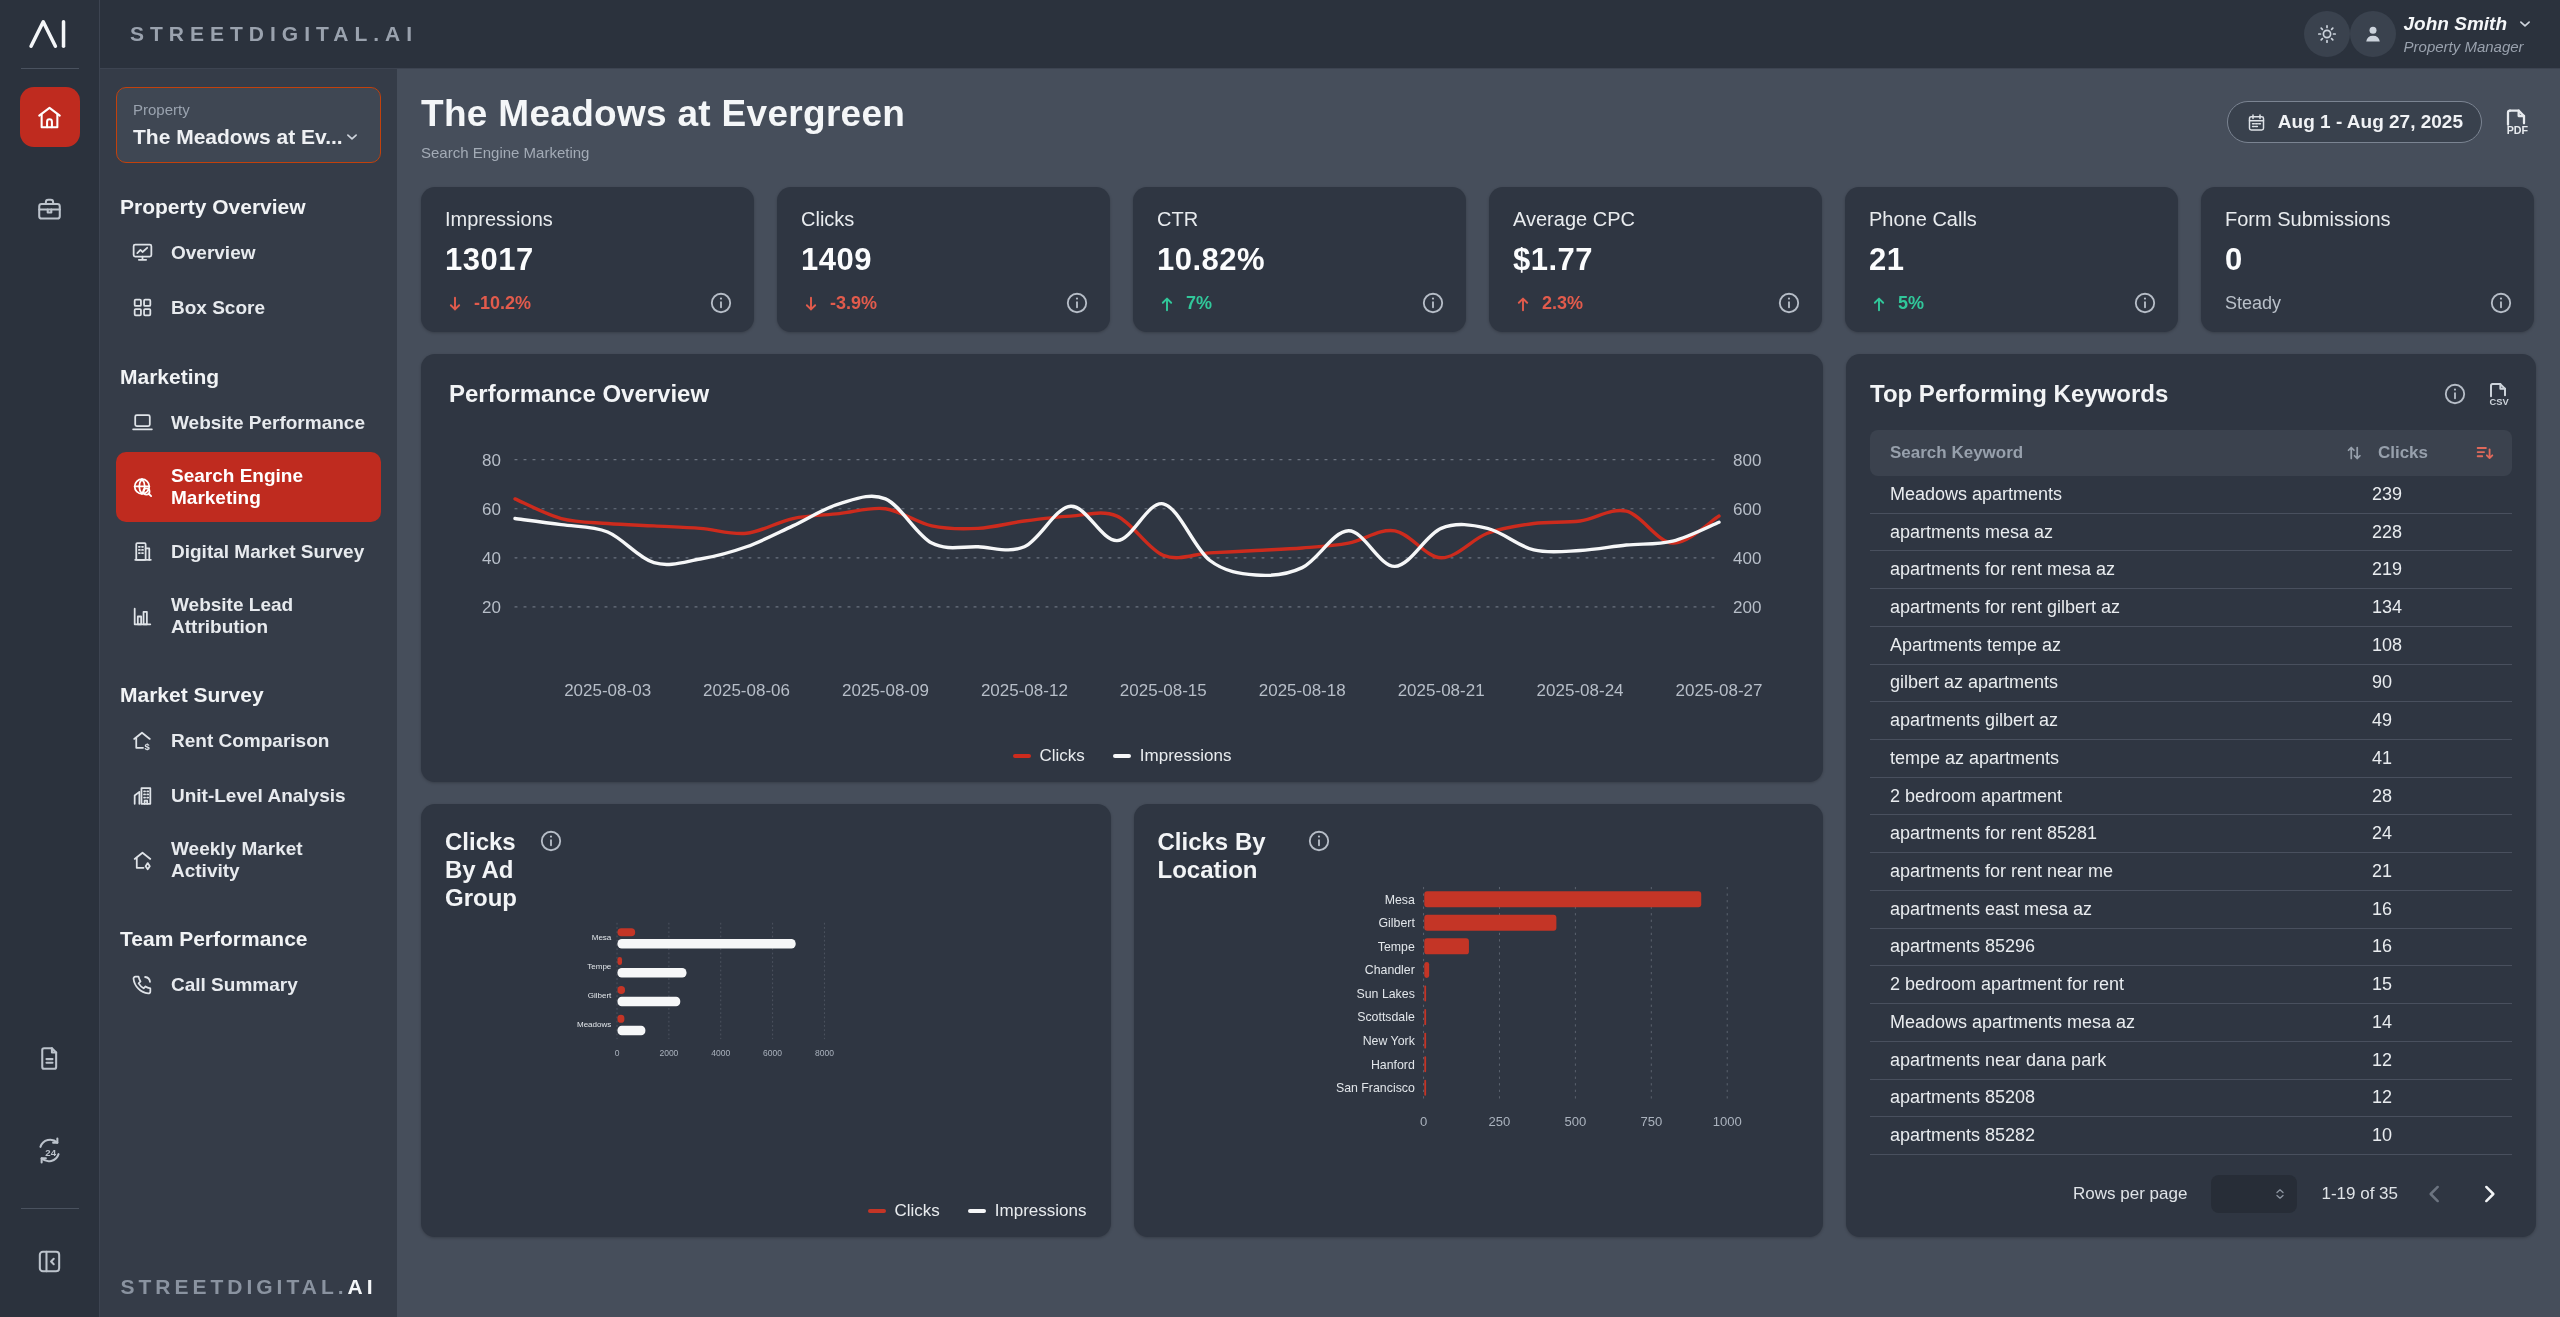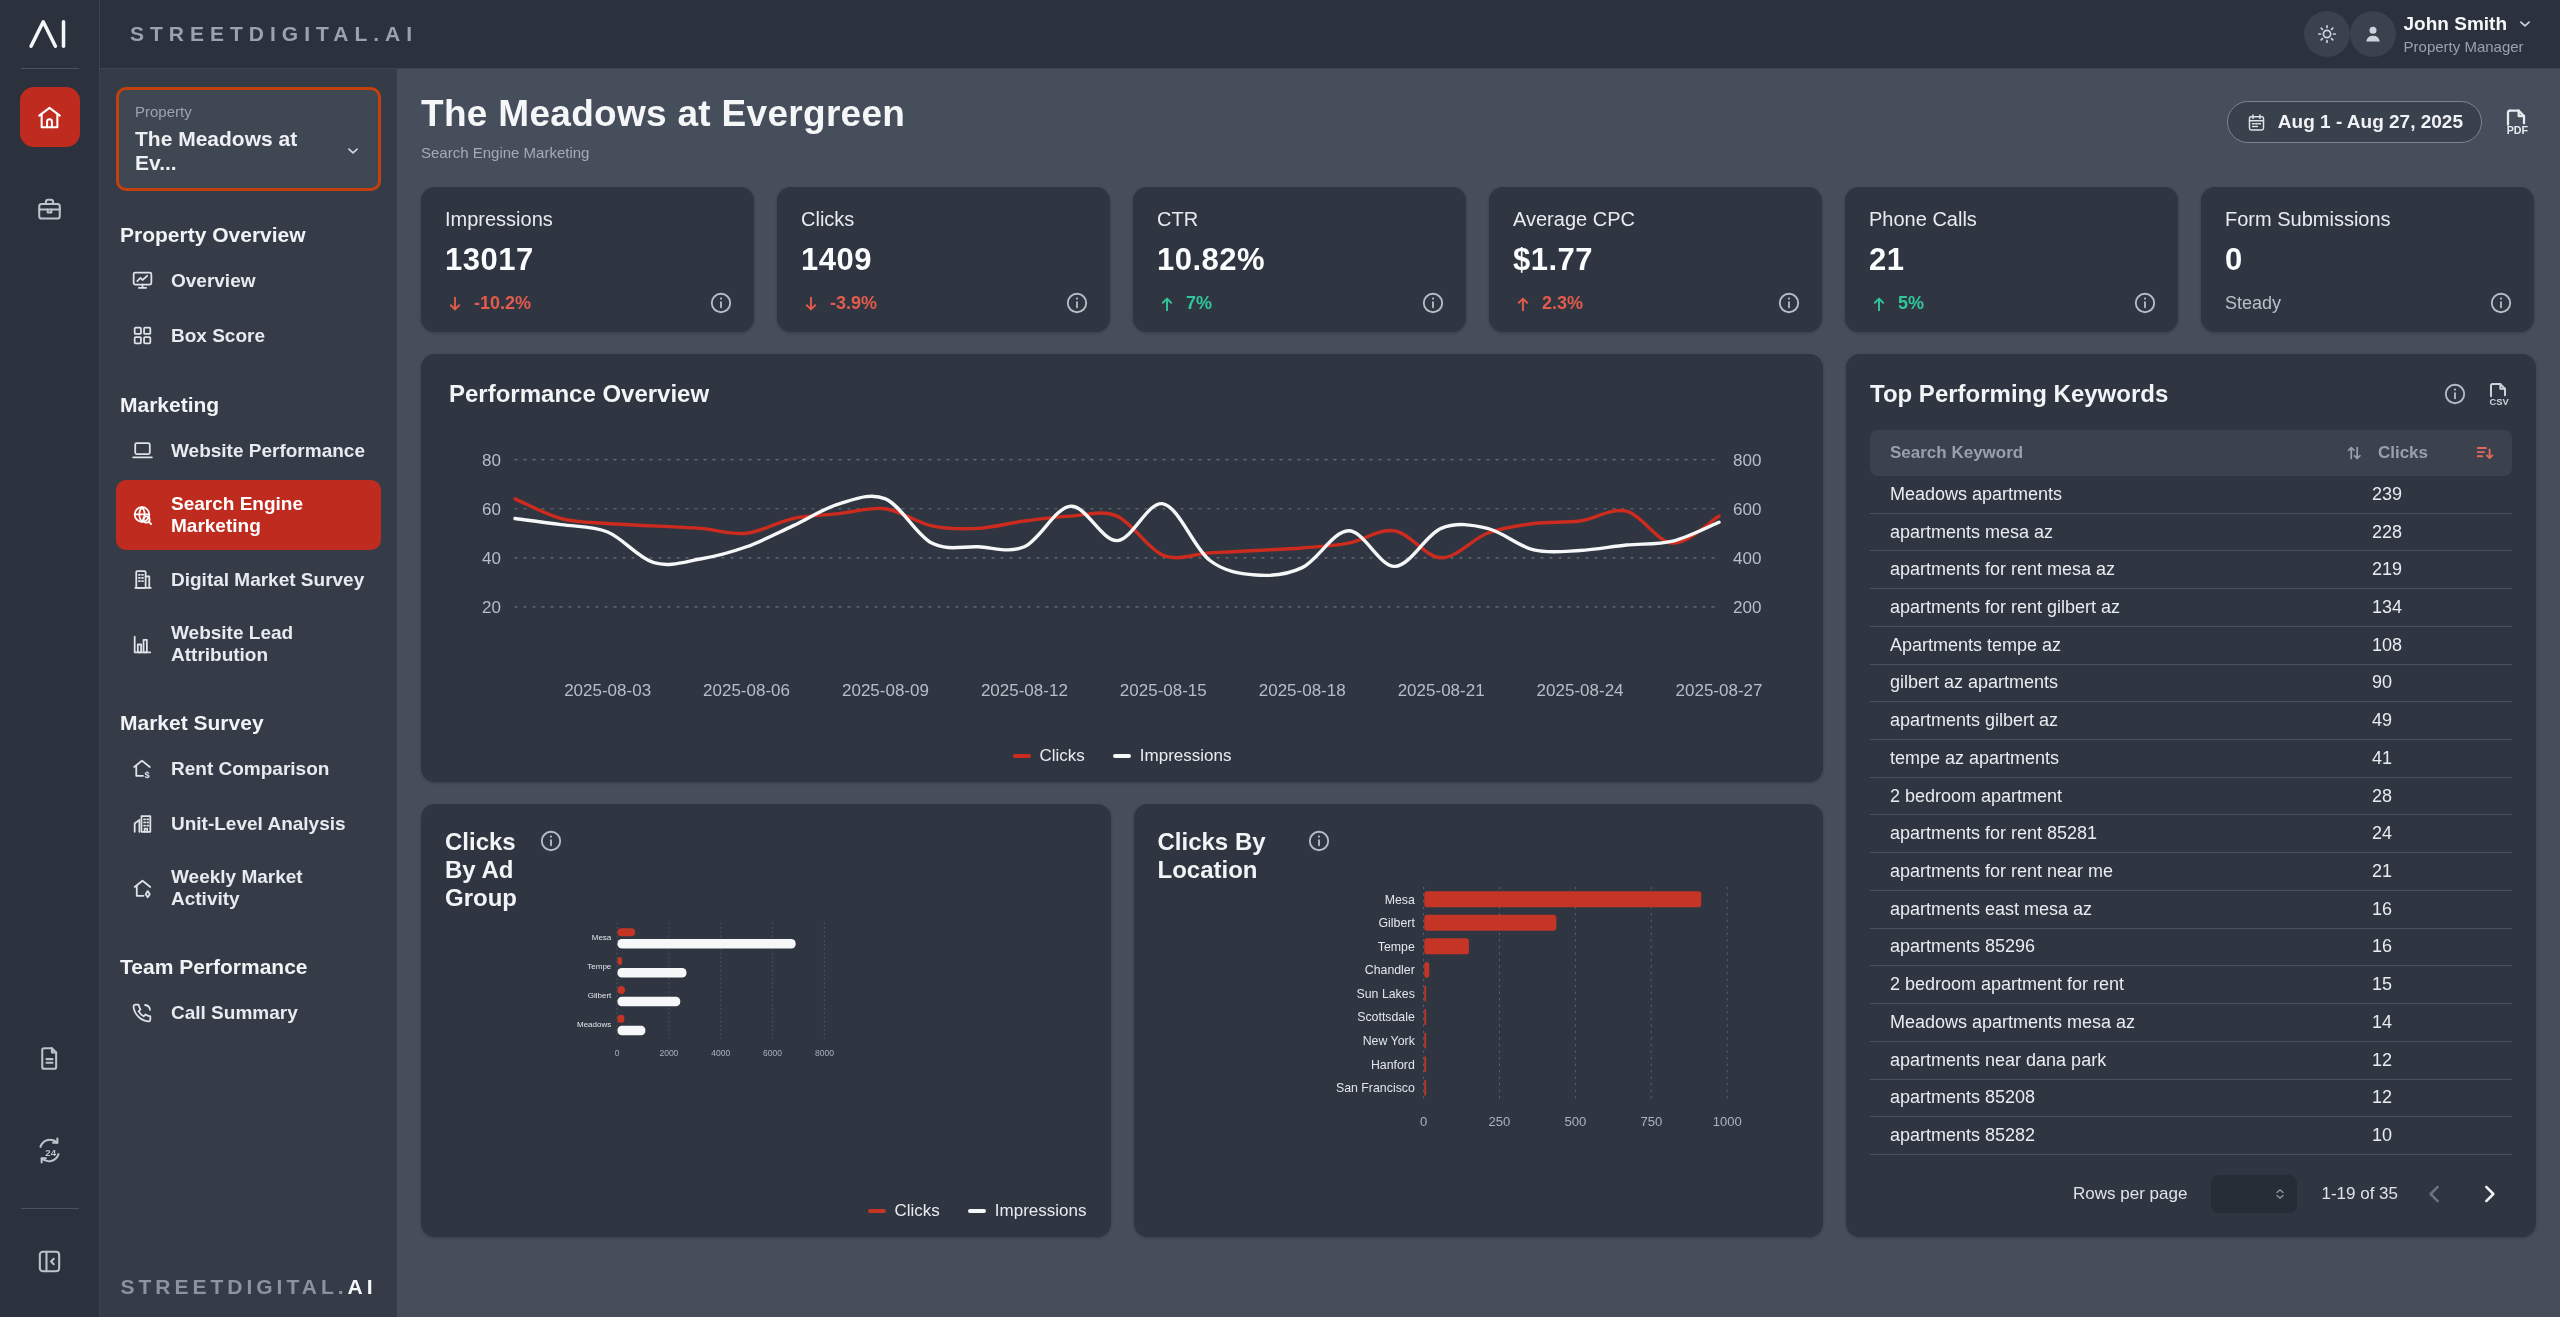--- a/index.html
+++ b/index.html
@@ -15,32 +15,32 @@
   .rail-btn svg{width:29px;height:29px;}
   .rail-btn.home{background:#bf2b1f;color:#ffffff;margin-top:18px;}
   .rail-btn.mt{margin-top:32px;}
   .rail-spacer{flex:1;}
   .rail-bottom-gap{height:26px;flex-shrink:0;}
 
   
   .main{flex:1;display:flex;flex-direction:column;min-width:0;}
   .topbar{height:68px;background:#2b323d;border-bottom:1px solid #3d4451;display:flex;align-items:center;padding:0 26px 0 30px;flex-shrink:0;}
   .brand{letter-spacing:6px;color:#9aa2ae;font-size:21px;font-weight:700;}
-  .top-actions{margin-left:auto;display:flex;align-items:center;}
+  .top-actions{margin-left:auto;display:flex;align-items:center;font-style:italic;}
   .circle-btn{width:46px;height:46px;border-radius:50%;background:#3a424e;border:none;color:#ccd3dc;display:flex;align-items:center;justify-content:center;}
   .circle-btn svg{width:24px;height:24px;}
   .user-block{margin-left:8px;cursor:pointer;}
   .user-name-row{font-size:19px;font-weight:700;color:#f4f6f8;display:flex;align-items:center;gap:9px;}
   .user-name-row svg{width:18px;height:18px;color:#cfd5dd;}
   .user-role{font-size:15px;color:#99a1ad;margin-top:3px;}
 
   
   .body{flex:1;display:flex;min-height:0;}
   .sidebar{width:297px;background:#353c48;padding:18px 16px;box-sizing:border-box;display:flex;flex-direction:column;position:relative;flex-shrink:0;}
-  .prop-select{background:#3f4753;border:3px solid #c2410c;border-radius:10px;padding:13px 16px;cursor:pointer;}
+  .prop-select{background:#3f4753;border:1px solid #c2410c;border-radius:10px;padding:13px 16px;cursor:pointer;}
   .prop-label{font-size:15px;color:#9aa3af;}
   .prop-value-row{display:flex;align-items:center;justify-content:flex-start;color:#eef0f3;font-size:21px;font-weight:700;margin-top:7px;}
   .prop-value-row svg{width:18px;height:18px;color:#cfd5dd;flex-shrink:0;}
   .side-section-title{color:#f1f3f5;font-size:21px;font-weight:700;margin:32px 4px 8px;}
   .side-item{display:flex;align-items:center;gap:16px;padding:13px 14px;border-radius:10px;color:#e7eaee;font-size:19px;font-weight:600;cursor:pointer;margin-top:4px;}
   .side-item .ic{width:25px;height:25px;color:#dfe3e8;flex-shrink:0;}
   .side-item .ic svg{width:100%;height:100%;}
   .side-item.active{background:#bf2b1f;color:#ffffff;}
   .side-item.active .ic{color:#ffffff;}
   .sidebar-footer{position:absolute;bottom:18px;left:0;right:0;text-align:center;letter-spacing:4px;font-size:21px;font-weight:700;color:#8a93a0;}

